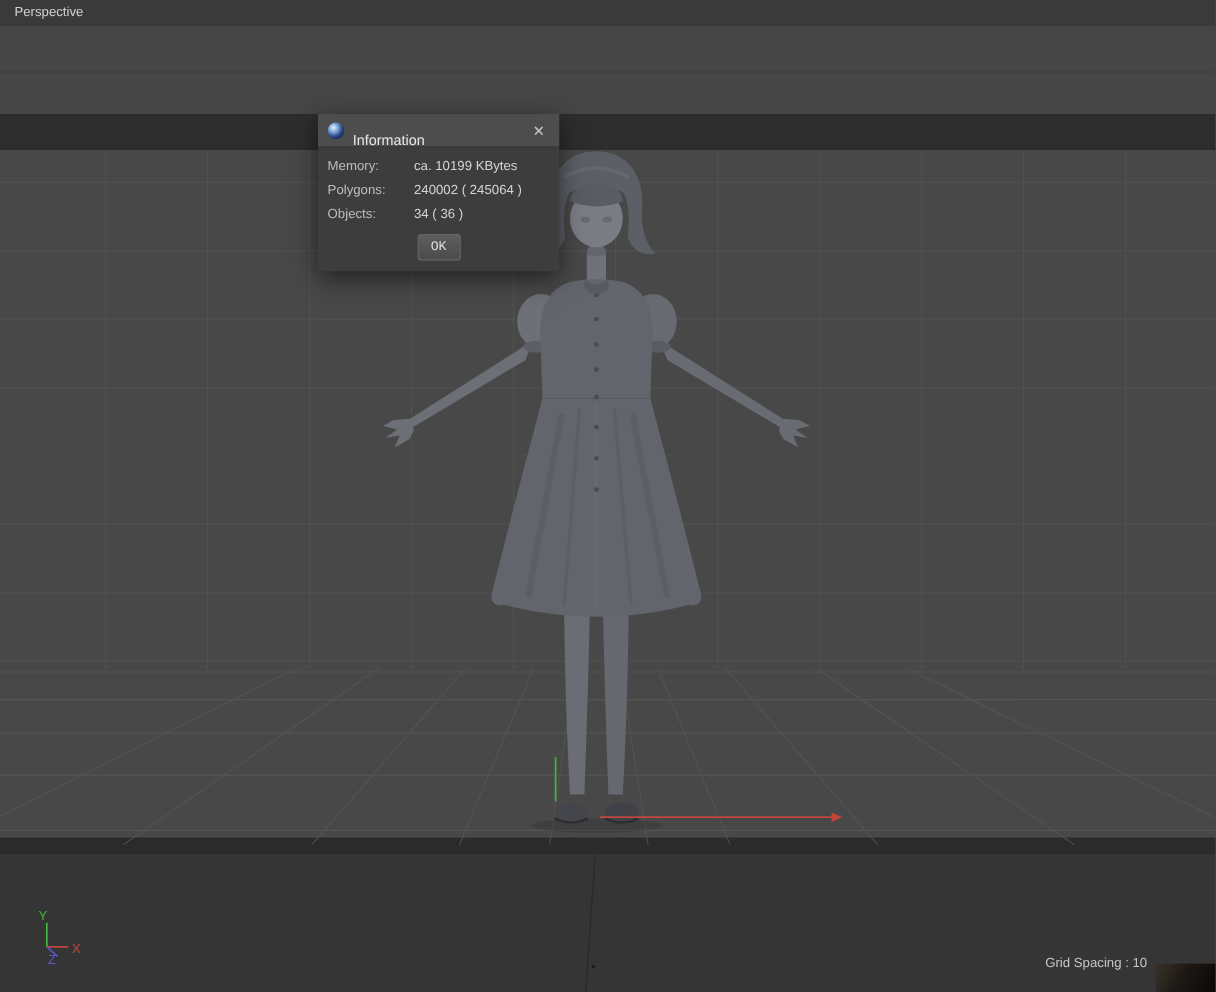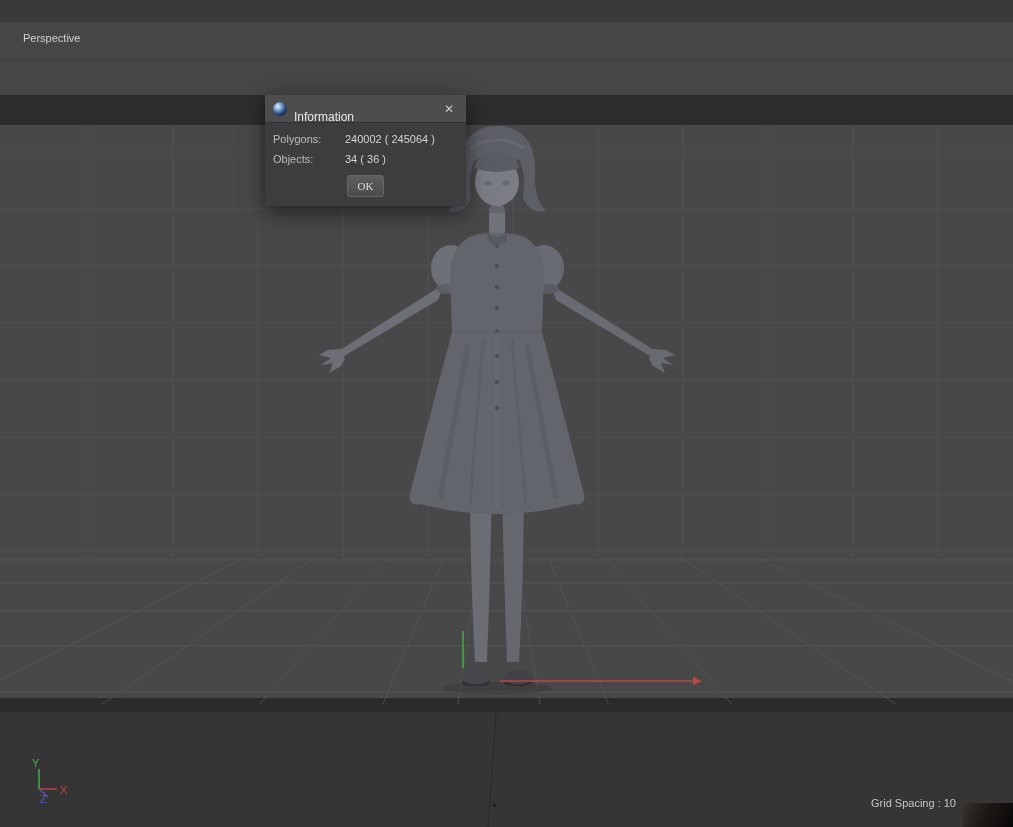--- a/index.html
+++ b/index.html
@@ -8,22 +8,22 @@
     width: 1013px; height: 827px;
     position: relative; overflow: hidden;
     background: #484848;
     font-family: "Liberation Sans", sans-serif;
     -webkit-font-smoothing: antialiased;
   }
   #scene { position: absolute; left: 0; top: 0; width: 1013px; height: 827px; }
   svg text { font-family: "Liberation Sans", sans-serif; font-size: 11px; }
 
   .perspective-label {
-    position: absolute; left: 23px; top: 4px;
-    font-size: 11px; color: #d2d2d2; cursor: default; margin-top: 28px;
+    position: absolute; left: 12px; top: 4px;
+    font-size: 11px; color: #d2d2d2; cursor: default;
   }
   .grid-spacing-label {
     position: absolute; right: 57px; bottom: 18px;
     font-size: 11px; color: #c6c6c6;
   }
   .corner-thumbnail {
     position: absolute; right: 0; bottom: 0; width: 50px; height: 24px;
     background: linear-gradient(115deg, #3a332c 0%, #1d1814 45%, #090807 100%);
   }
   .floor-dot {
@@ -55,21 +55,21 @@
   }
   .dialog-body { padding: 6px 0 9px; }
   .dlg-row { display: flex; height: 20px; align-items: center; padding: 0 8px; }
   .dlg-label { width: 72px; color: #bdbdbd; }
   .dlg-value { color: #d4d4d4; }
   .ok-btn {
     display: block; margin: 6px auto 0; min-width: 36px; height: 22px;
     padding: 0 10px;
     background: linear-gradient(#5e5e5e, #4b4b4b);
     border: 1px solid #686868; border-radius: 3px;
-    color: #dedede; font-size: 11px; font-family: Liberation Serif, serif; cursor: pointer;
+    color: #dedede; font-size: 11px; font-family: Liberation Mono, monospace; cursor: pointer;
   }
 </style>
 </head>
 <body>
 
 <div id="scene">
   <svg width="1013" height="827" viewBox="0 0 1013 827">
     <defs>
       <clipPath id="floorClip">
           <rect x="0" y="557" width="1013" height="147"></rect>
@@ -218,20 +218,24 @@
 <div class="floor-dot"></div>
 
 <div class="dialog">
   <div class="dialog-titlebar">
     <span class="c4d-icon"></span>
     <span class="dialog-title">Information</span>
     <span class="dialog-close">✕</span>
   </div>
   <div class="dialog-body">
     <div class="dlg-row">
+      <span class="dlg-label">Memory:</span>
+      <span class="dlg-value">ca. 10199 KBytes</span>
+    </div>
+    <div class="dlg-row">
       <span class="dlg-label">Polygons:</span>
       <span class="dlg-value">240002 ( 245064 )</span>
     </div>
     <div class="dlg-row">
       <span class="dlg-label">Objects:</span>
       <span class="dlg-value">34 ( 36 )</span>
     </div>
     <button class="ok-btn">OK</button>
   </div>
 </div>

